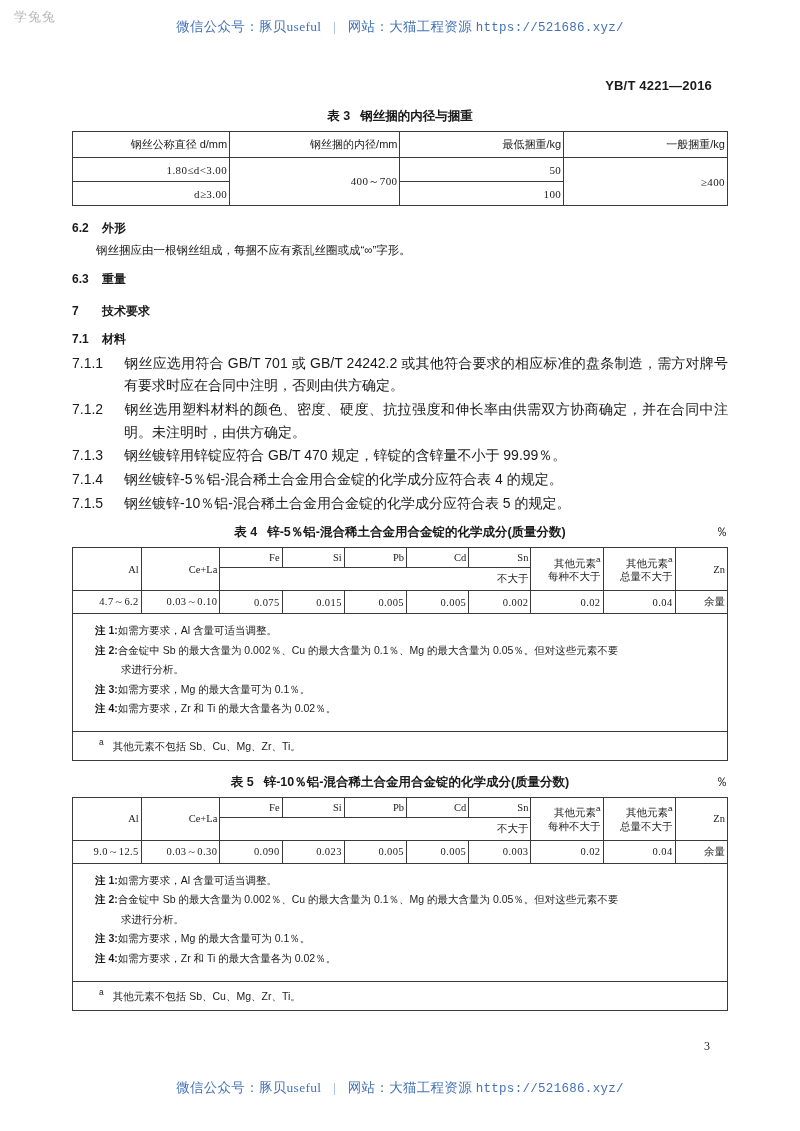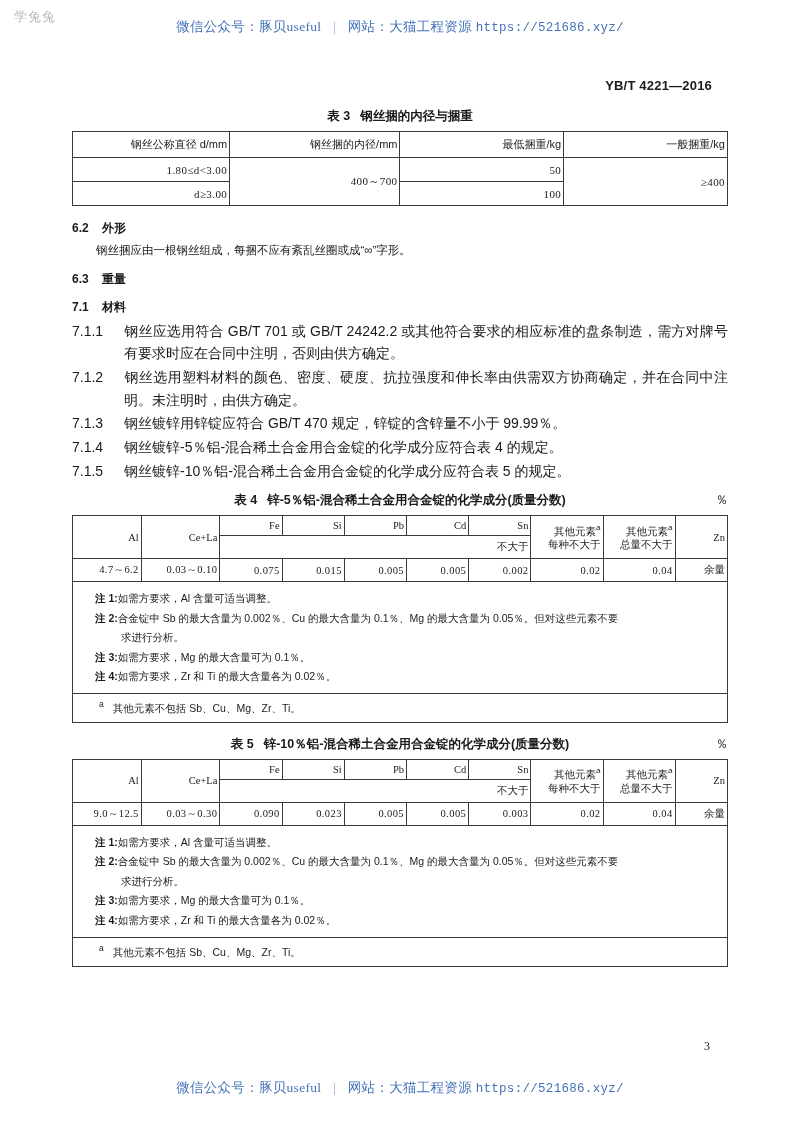--- a/index.html
+++ b/index.html
@@ -120,21 +120,21 @@
   #table3 { margin-bottom: 14px; }
   #table3 td { height: 24px; }
   #table3 tr:first-child td { height: 26px; }
 
   
   .comp-table td { height: 21px; font-size: 10.5px; }
   .comp-table .h1 { height: 20px; }
   .comp-table .h2 { height: 20px; }
   .comp-table .notes-cell {
     text-align: left;
-    padding: 7px 10px 7px 22px;
+    padding: 7px 10px 13px 22px;
     font-family: "Liberation Sans", sans-serif;
     font-size: 10.5px;
     line-height: 1.85;
     height: auto;
   }
   .comp-table .foot-cell {
     text-align: left;
     padding: 5px 10px 6px 26px;
     font-family: "Liberation Sans", sans-serif;
     font-size: 10.5px;
@@ -220,20 +220,23 @@
 
     <div class="sec-head">
       <span class="numlbl">6.2</span><span>外形</span>
     </div>
     <p class="para">钢丝捆应由一根钢丝组成，每捆不应有紊乱丝圈或成“∞”字形。</p>
 
     <div class="sec-head">
       <span class="numlbl">6.3</span><span>重量</span>
     </div>
 
+    <div class="sec-head major">
+      <span class="numlbl">7</span><span>技术要求</span>
+    </div>
 
     <div class="sec-head">
       <span class="numlbl">7.1</span><span>材料</span>
     </div>
 
     <div class="clause">
       <span class="cnum">7.1.1</span><span>钢丝应选用符合 GB/T 701 或 GB/T 24242.2 或其他符合要求的相应标准的盘条制造，需方对牌</span><span>号有要求时应在合同中注明，否则由供方确定。</span>
     </div>
 
     <div class="clause">

